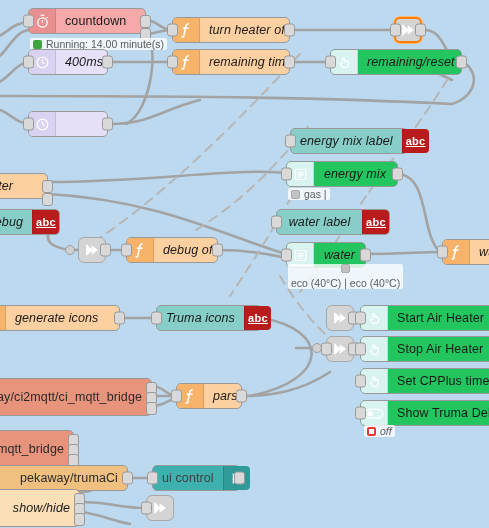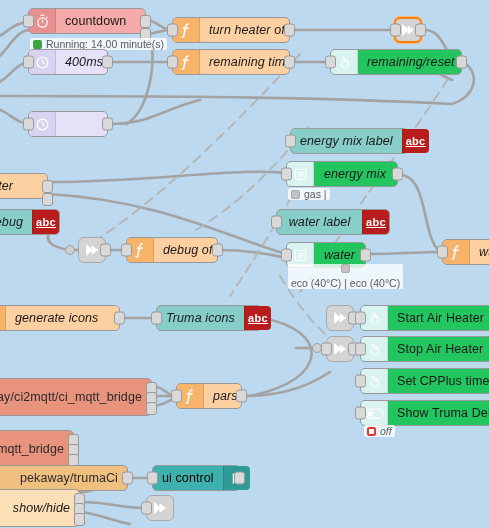--- a/index.html
+++ b/index.html
@@ -487,21 +487,21 @@
     <span class="port out m2"></span>
   </div>
 
   <div class="node n-mqttl" style="left:-58px;top:465px;width:186px;">
     <span class="lbl plain" style="flex:1;justify-content:flex-end;color:#2b2b2b;">pekaway/trumaCi</span>
     <span class="port out"></span>
   </div>
 
   <div class="node n-tealdk" style="left:152px;top:465px;width:88px;">
     <span class="port in"></span>
-    <span class="lbl plain" style="flex:1;justify-content:center;color:#000000;text-align:center;">ui control</span>
+    <span class="lbl plain" style="flex:1;justify-content:center;color:#404040;text-align:center;">ui control</span>
     <span class="icon right">
       <svg class="gi" width="15" height="15" viewBox="0 0 24 24" fill="#fff" stroke="none">
         <path d="M6 3 L6 21 L14 12 Z"></path>
           <path d="M14 5 L14 19 L20.5 12 Z"></path>
       </svg>
     </span>
     <span class="port out"></span>
   </div>
 
   <div class="node n-sub" style="left:-58px;top:489px;width:138px;height:38px;">

